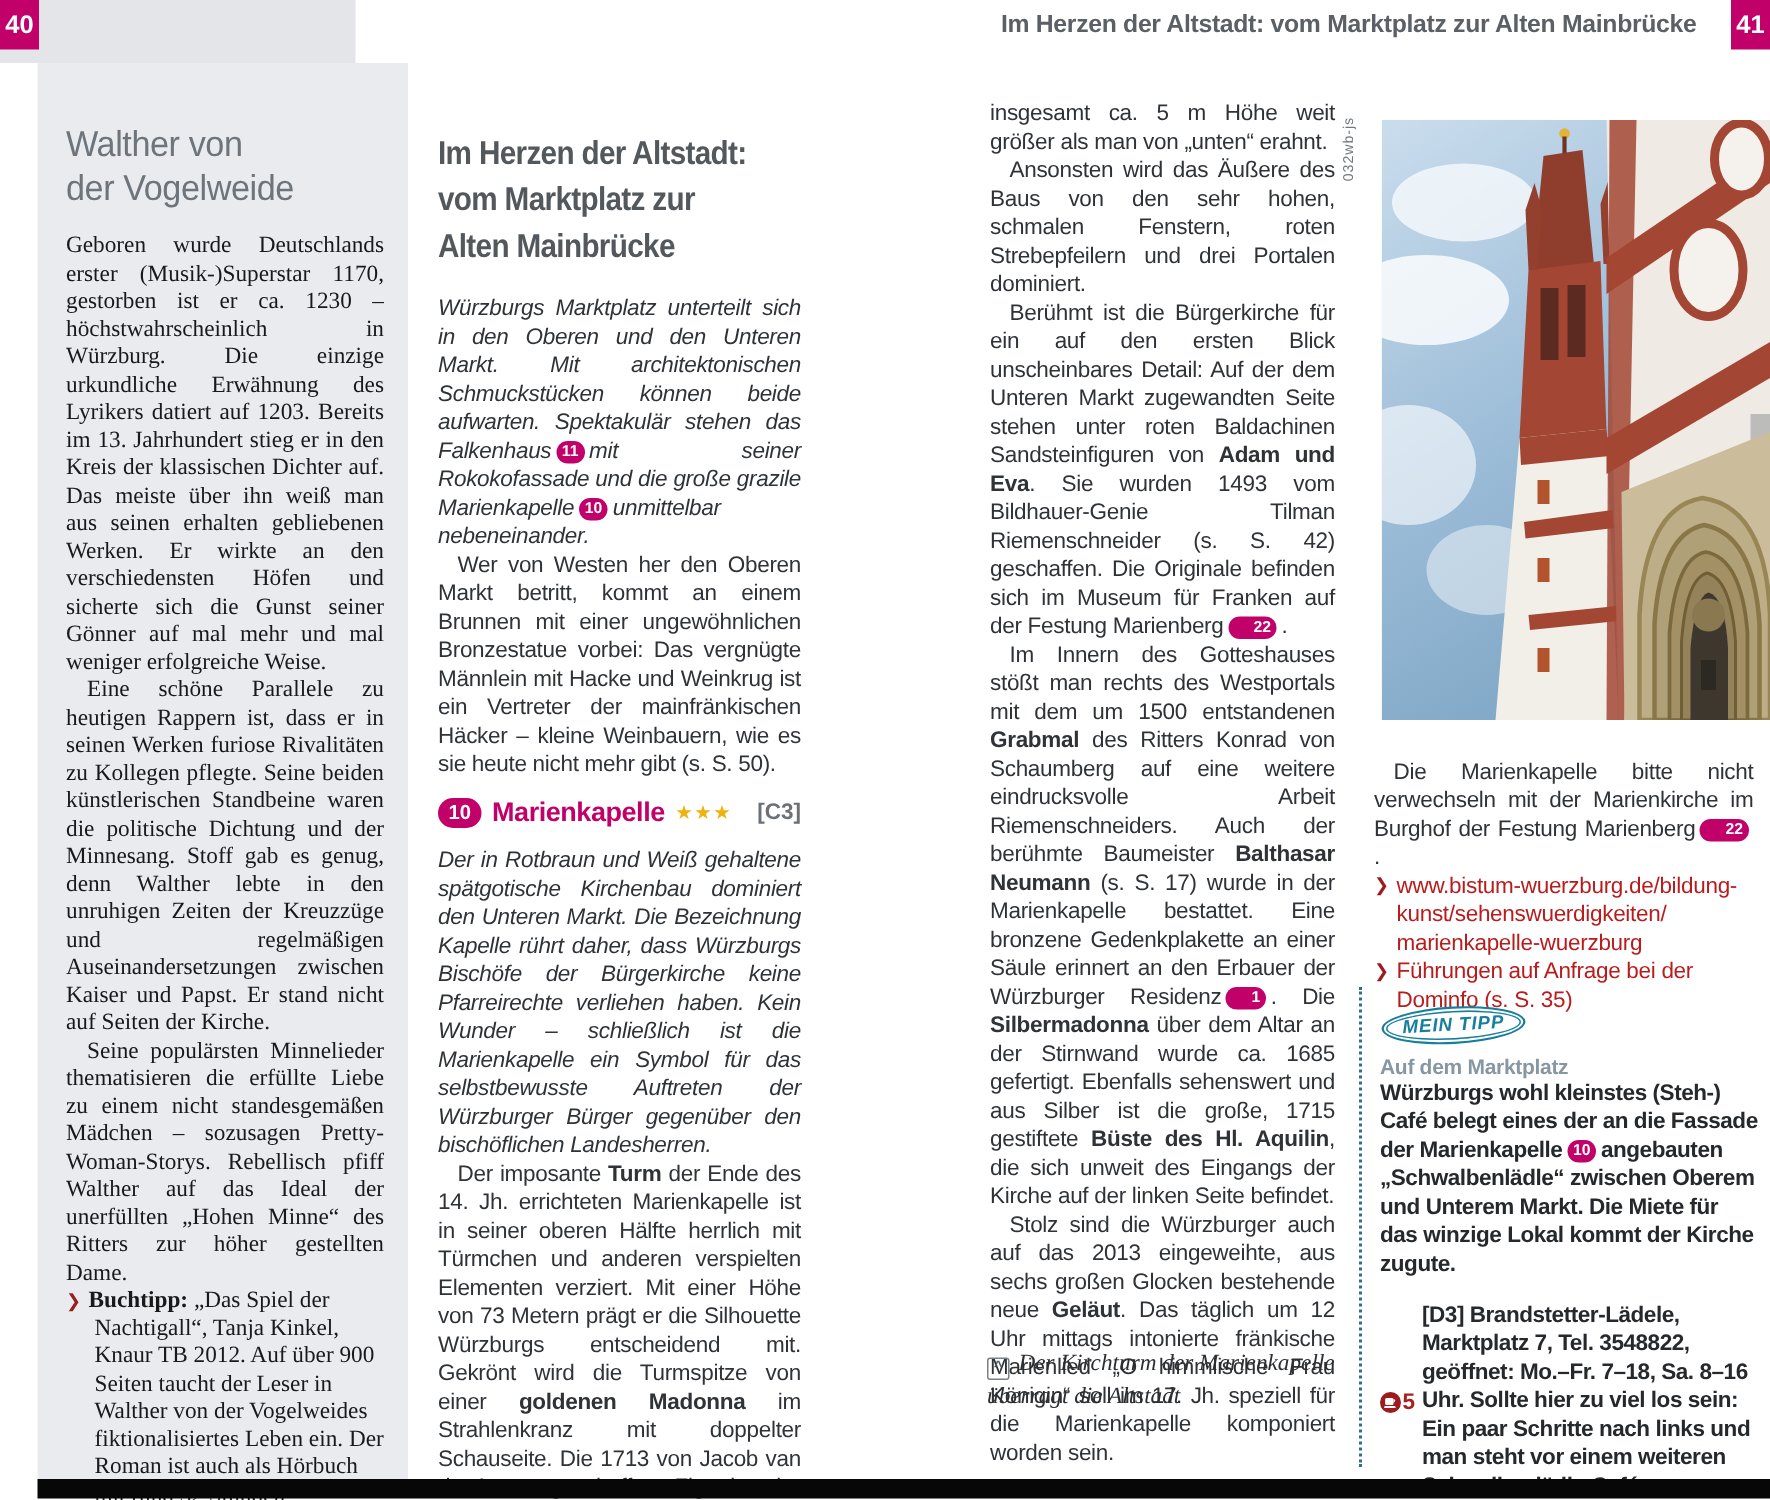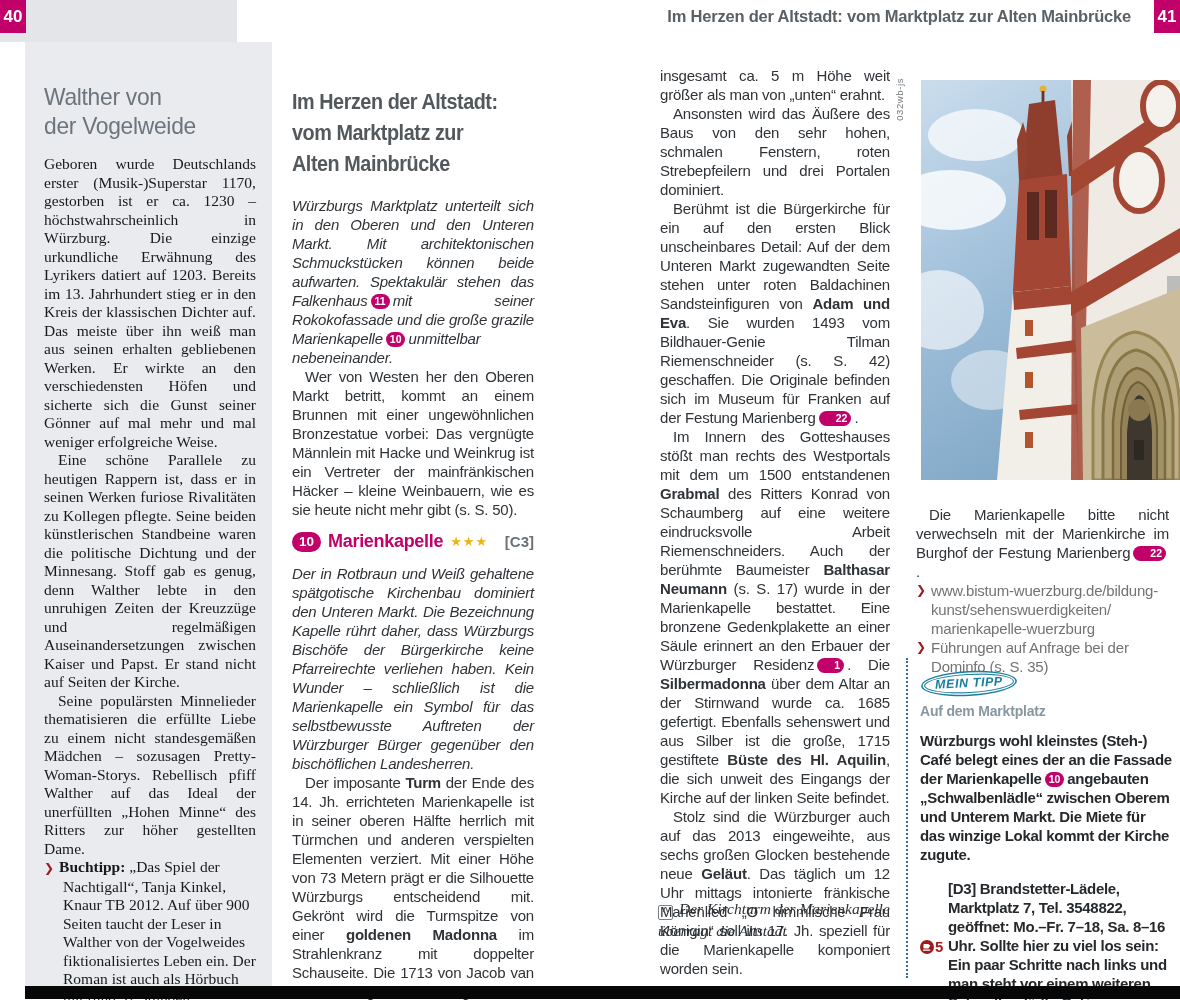--- a/index.html
+++ b/index.html
@@ -64,32 +64,32 @@
 
   
   .photo{position:absolute;left:921px;top:80px;width:259px;height:400px;overflow:hidden;}
   .credit{position:absolute;left:894px;top:78px;font-size:9.5px;color:#73787c;
           writing-mode:vertical-rl;transform:rotate(180deg);letter-spacing:0.6px;}
 
   
   #col4{left:916px;top:505px;width:253px;}
   .bull{display:flex;text-align:left;}
   .bull .arrow{width:15px;flex:none;padding:2px 0 0;}
-  .bull .bcontent{flex:1;font-size:15px;line-height:19px;color:#737373;letter-spacing:-0.2px;}
+  .bull .bcontent{flex:1;font-size:15px;line-height:19px;color:#b91c1c;letter-spacing:-0.2px;}
   .urlline{display:block;}
 
   
   .dotline{position:absolute;left:906px;top:658px;height:320px;width:0;border-left:2px dotted #2f6c96;}
   .tipbox{position:absolute;left:920px;top:671px;width:253px;}
   .stamp{display:inline-block;transform:rotate(-3deg);color:#187e9e;border:1.5px solid #187e9e;
          border-radius:50%;padding:1px 10px 2px;font-size:12.5px;font-weight:bold;font-style:italic;
          letter-spacing:0.6px;box-shadow:0 0 0 1.5px #fff,0 0 0 3px #187e9e;margin:3px 0 0 4px;
          white-space:nowrap;}
   .tip-title{margin-top:10px;font-size:14px;font-weight:bold;color:#8797a2;letter-spacing:-0.2px;}
-  .tip-body{margin-top:12px;font-size:15px;line-height:19px;font-weight:bold;color:#26292c;
+  .tip-body{margin-top:0;font-size:15px;line-height:19px;font-weight:bold;color:#26292c;
             letter-spacing:-0.3px;text-align:left;}
   .tip-entry{display:flex;margin-top:0;}
   .te-head{flex:none;width:28px;padding-top:2px;display:flex;align-items:center;}
   .te-num{color:#a6211f;font-weight:bold;font-size:15px;margin-left:1px;}
   .te-text{flex:1;font-size:15px;line-height:19px;font-weight:bold;color:#26292c;
            letter-spacing:-0.3px;text-align:left;}
 
   
   .footer-bar{position:absolute;left:25px;top:986px;width:1155px;height:13px;background:#070707;}
 </style>

